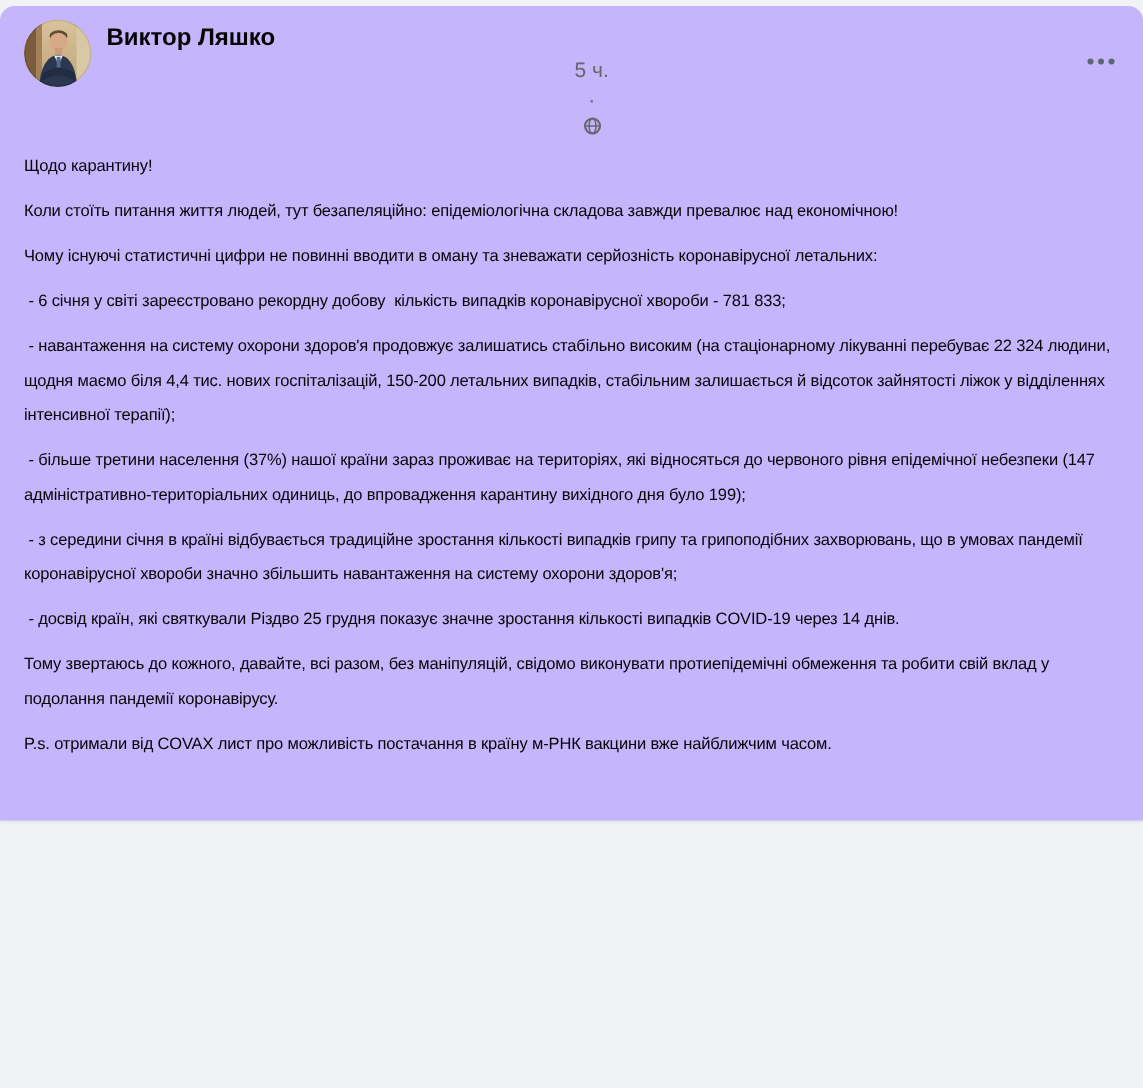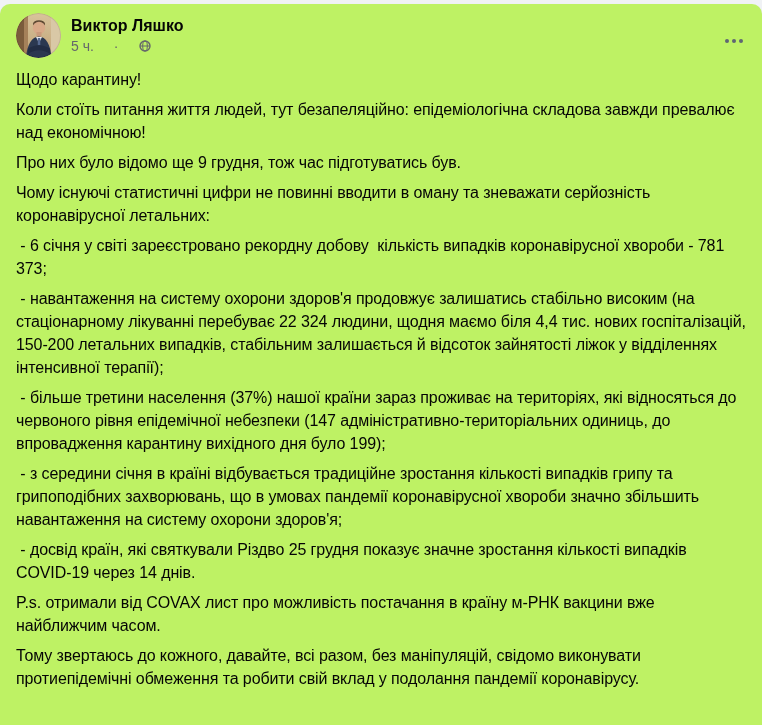--- a/index.html
+++ b/index.html
@@ -5,23 +5,23 @@
   html, body { margin: 0; padding: 0; }
   body {
     width: 762px;
     height: 725px;
     background: #f0f2f5;
     font-family: "Liberation Sans", "DejaVu Sans", sans-serif;
     overflow: hidden;
   }
   .card {
     margin-top: 4px;
-    background: #bef264;
+    background: #c4b5fd;
     border-radius: 10px 10px 0 0;
-    height: 721px;
+    height: 543px;
     box-sizing: border-box;
     padding: 0 16px;
     box-shadow: 0 1px 2px rgba(0,0,0,0.08);
   }
   .header {
     display: flex;
     align-items: flex-start;
     padding-top: 9px;
   }
   .avatar {
@@ -45,25 +45,26 @@
     font-size: 16px;
     line-height: 20px;
     color: #050505;
     text-decoration: none;
     display: inline-block;
     cursor: pointer;
   }
   .sub {
     display: flex;
     align-items: center;
-    gap: 20px;
+    gap: 4px;
     margin-top: 2px;
     color: #65676b;
     font-size: 14px;
     line-height: 16px;
+    flex-direction: column;
   }
   .timestamp { cursor: pointer; }
   .globe { display: inline-flex; align-items: center; }
   .menu {
     width: 32px; height: 32px;
     margin-top: 12px;
     margin-right: -4px;
     border-radius: 50%;
     display: flex;
     align-items: center;
@@ -73,21 +74,21 @@
   .dots { display: flex; gap: 3px; }
   .dots i {
     width: 4px; height: 4px;
     border-radius: 50%;
     background: #5f6673;
     display: block;
   }
   .content { margin-top: 10px; }
   .para {
     margin: 0 0 7px 0;
-    font-size: 16px;
+    font-size: 11px;
     line-height: 23px;
     letter-spacing: -0.1px;
     color: #050505;
     white-space: pre-wrap;
   }
 </style>
 </head>
 <body>
 
 <div class="page">
@@ -143,25 +144,24 @@
             <i></i>
             <i></i>
           </span>
       </div>
 
     </div>
 
     <div class="content">
         <p class="para">Щодо карантину!</p>
         <p class="para">Коли стоїть питання життя людей, тут безапеляційно: епідеміологічна складова завжди превалює над економічною!</p>
-        <p class="para">Про них було відомо ще 9 грудня, тож час підготуватись був.</p>
         <p class="para">Чому існуючі статистичні цифри не повинні вводити в оману та зневажати серйозність коронавірусної летальних:</p>
-        <p class="para"> - 6 січня у світі зареєстровано рекордну добову  кількість випадків коронавірусної хвороби - 781 373;</p>
+        <p class="para"> - 6 січня у світі зареєстровано рекордну добову  кількість випадків коронавірусної хвороби - 781 833;</p>
         <p class="para"> - навантаження на систему охорони здоров'я продовжує залишатись стабільно високим (на стаціонарному лікуванні перебуває 22 324 людини, щодня маємо біля 4,4 тис. нових госпіталізацій, 150-200 летальних випадків, стабільним залишається й відсоток зайнятості ліжок у відділеннях інтенсивної терапії);</p>
         <p class="para"> - більше третини населення (37%) нашої країни зараз проживає на територіях, які відносяться до червоного рівня епідемічної небезпеки (147 адміністративно-територіальних одиниць, до впровадження карантину вихідного дня було 199);</p>
         <p class="para"> - з середини січня в країні відбувається традиційне зростання кількості випадків грипу та грипоподібних захворювань, що в умовах пандемії коронавірусної хвороби значно збільшить навантаження на систему охорони здоров'я;</p>
         <p class="para"> - досвід країн, які святкували Різдво 25 грудня показує значне зростання кількості випадків COVID-19 через 14 днів.</p>
+        <p class="para">Тому звертаюсь до кожного, давайте, всі разом, без маніпуляцій, свідомо виконувати протиепідемічні обмеження та робити свій вклад у подолання пандемії коронавірусу.</p>
         <p class="para">P.s. отримали від COVAX лист про можливість постачання в країну м-РНК вакцини вже найближчим часом.</p>
-        <p class="para">Тому звертаюсь до кожного, давайте, всі разом, без маніпуляцій, свідомо виконувати протиепідемічні обмеження та робити свій вклад у подолання пандемії коронавірусу.</p>
       </div>
 
   </div>
 </div>
 
 </body></html>

